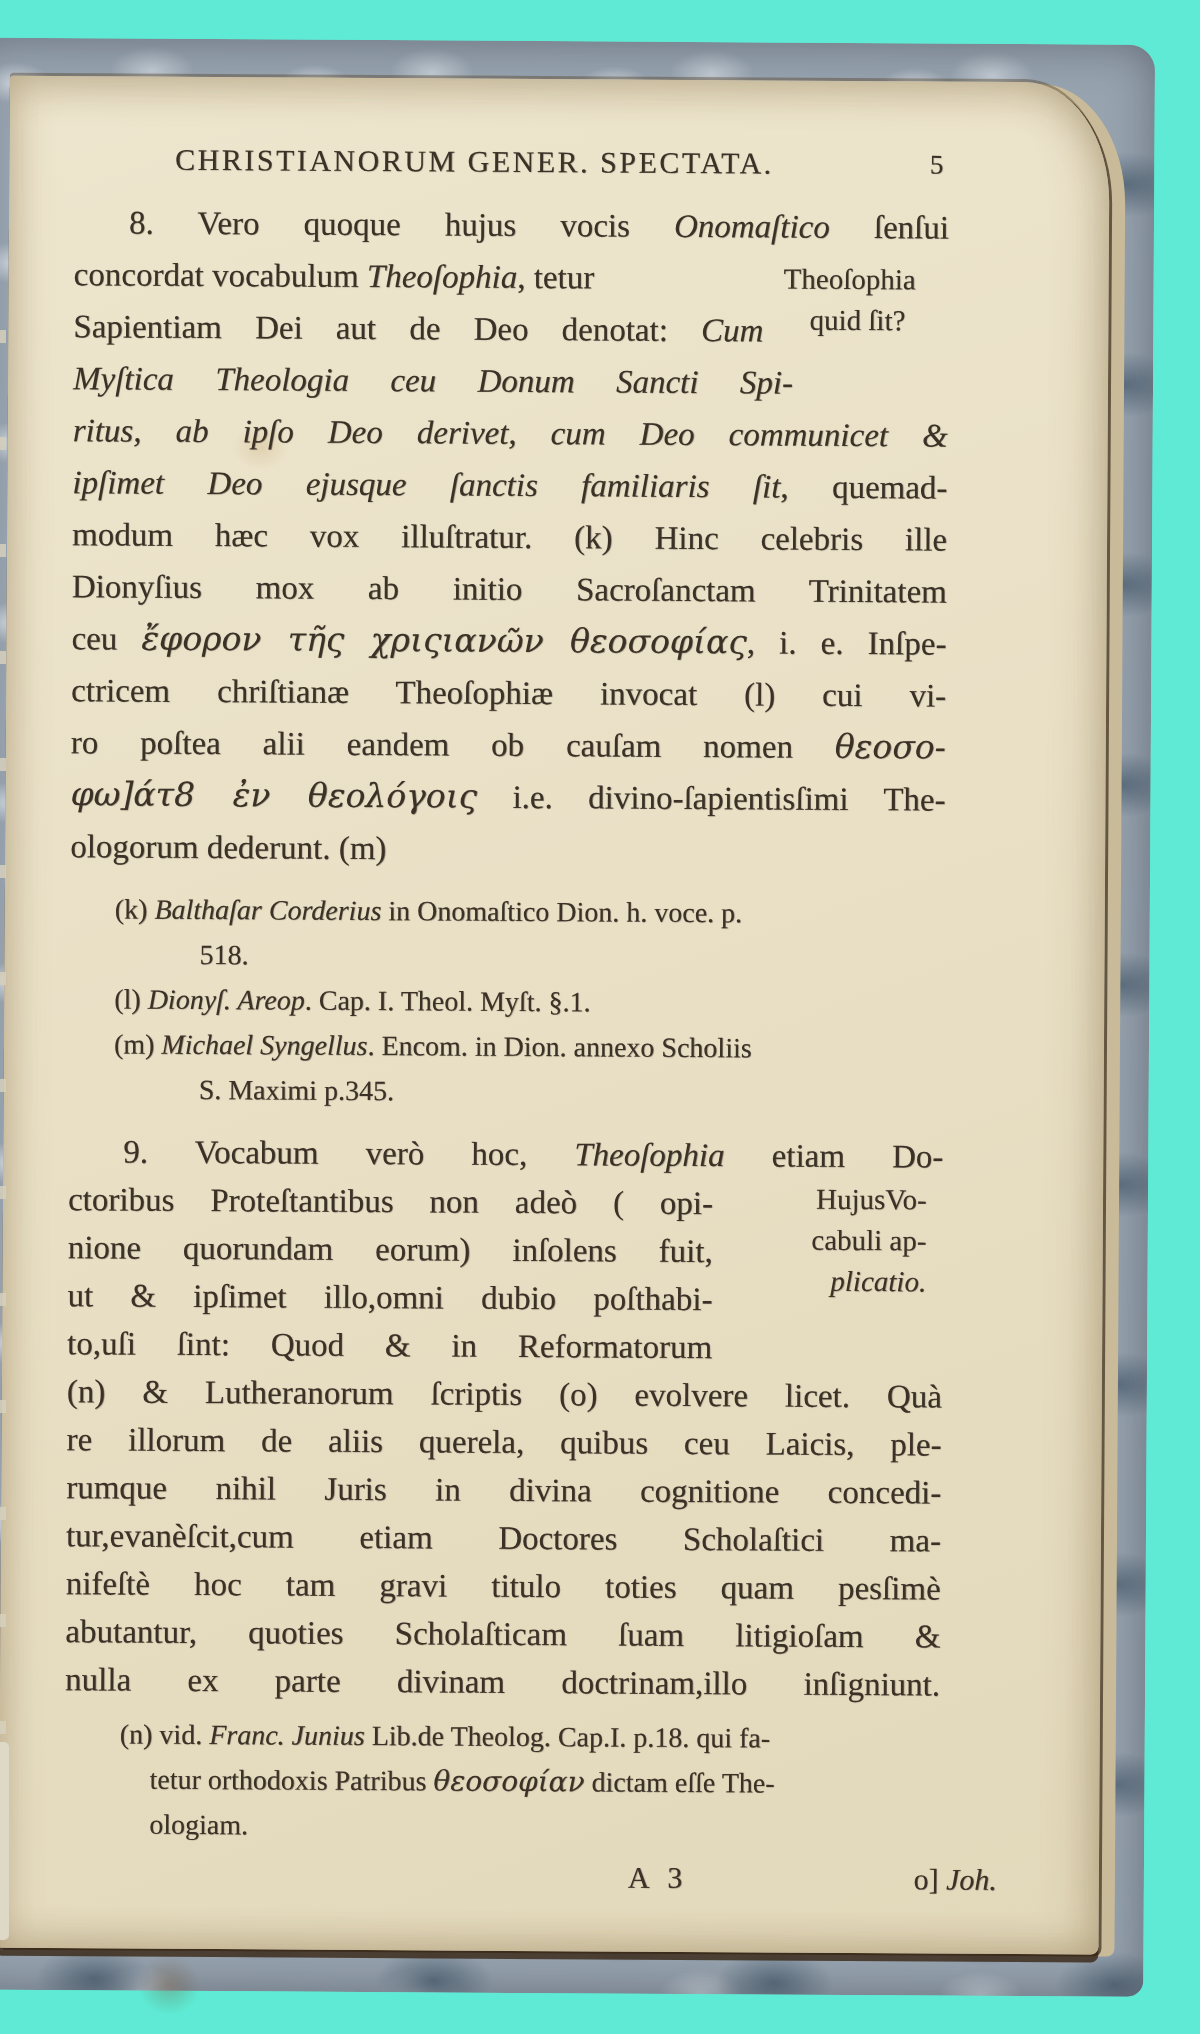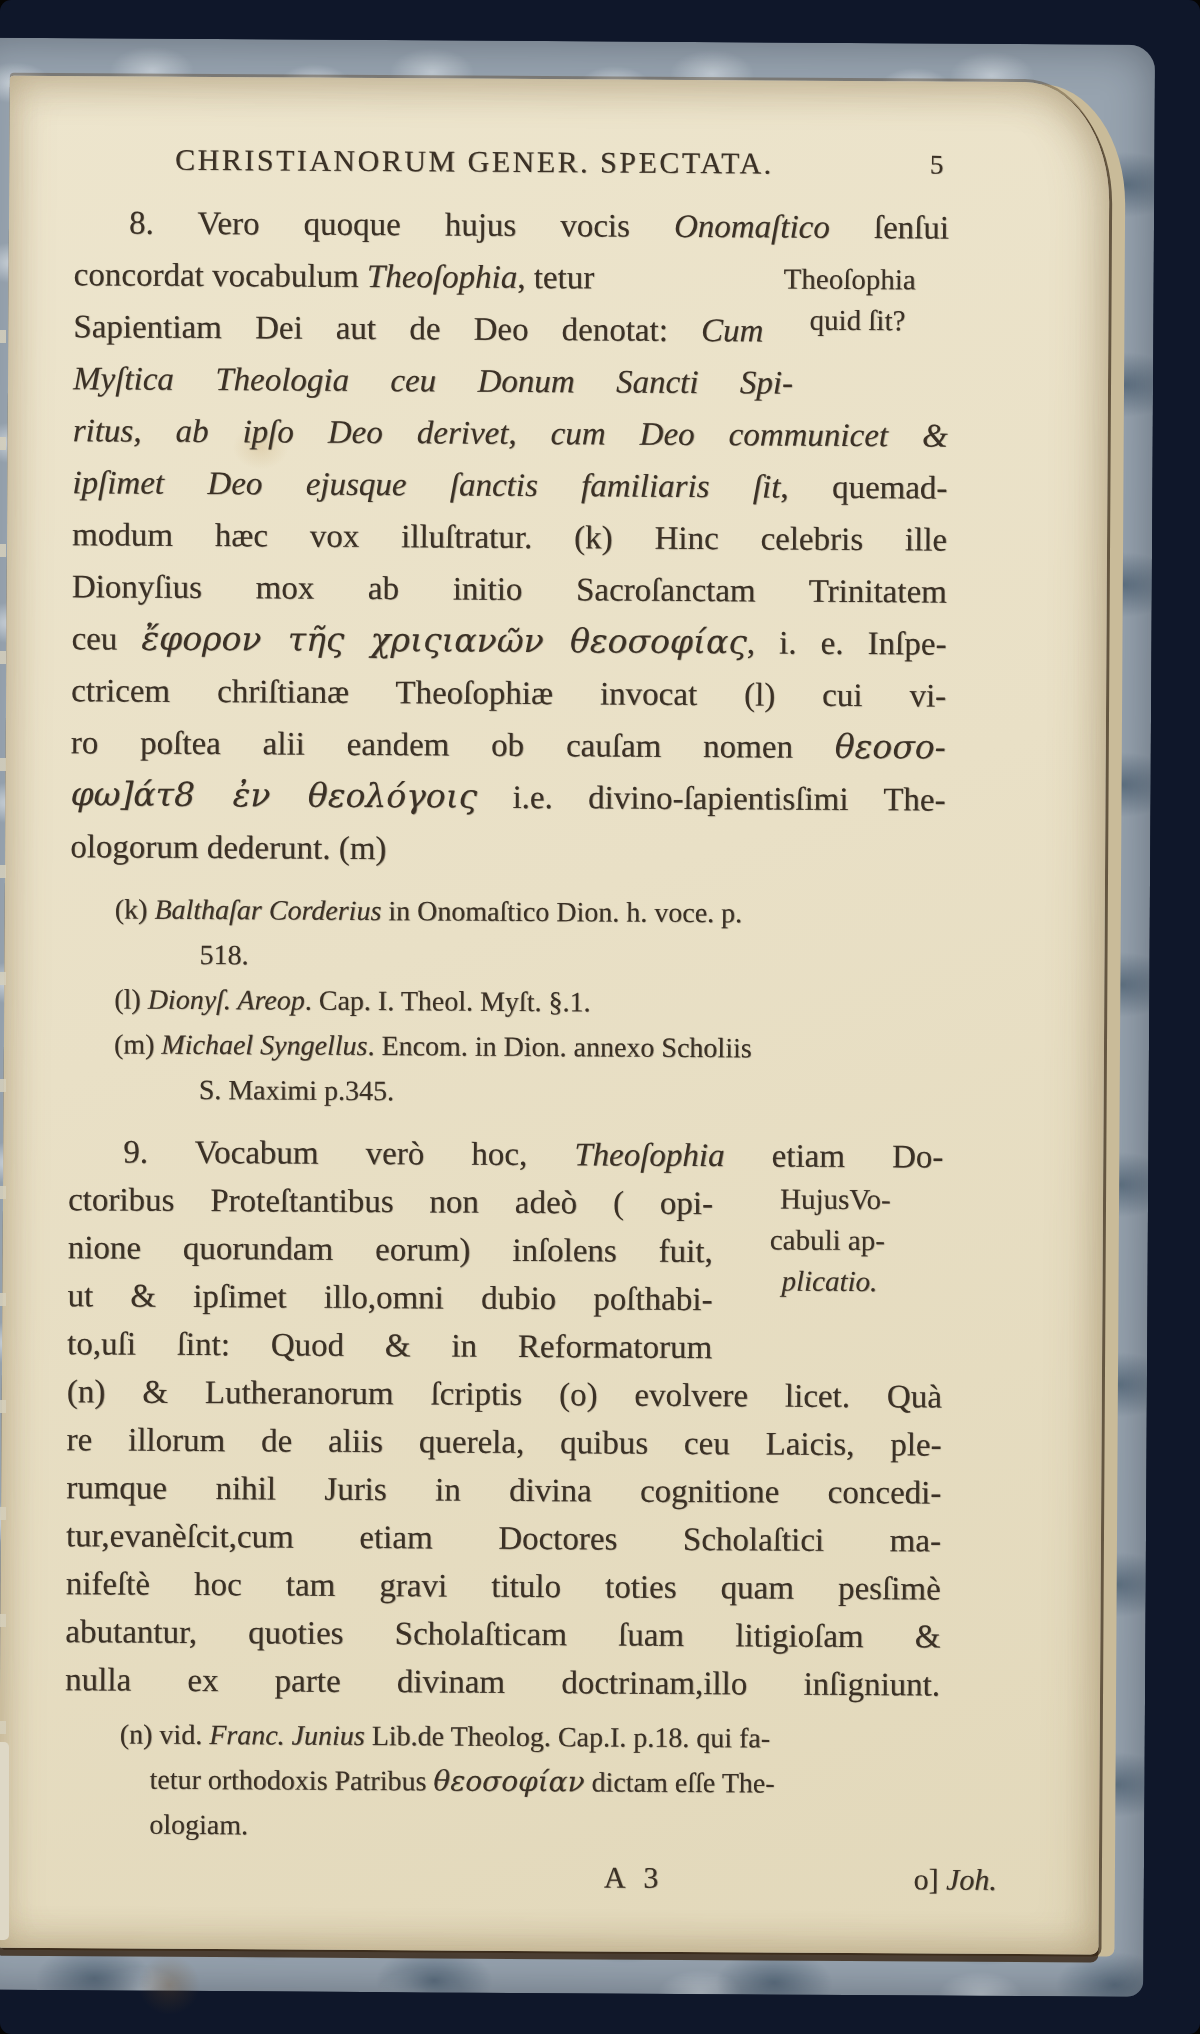--- a/index.html
+++ b/index.html
@@ -1,17 +1,17 @@
 <!DOCTYPE html>
 <html style="--ink: #3b3126;"><head>
 <meta charset="utf-8">
 <style>
   html,body { margin:0; padding:0; background:#060504; }
   .scan { position:relative; width:1200px; height:2034px; overflow:hidden;
-          background:#0f172a; font-family:"Liberation Serif", serif;border-radius:11px; }
+          background:#5eead4; font-family:"Liberation Serif", serif; }
   .book { position:absolute; inset:0; transform: rotate(0.35deg); transform-origin: 40px 60px; }
 
   
   .cover { position:absolute; left:-30px; top:38px; width:1185px; height:1952px;
     border-radius: 10px 26px 16px 10px;
     box-shadow: inset 0 0 46px rgba(18,24,34,.38);
     background:
       radial-gradient(60px 34px at 15% 25%, #ccd4db 0%, rgba(204,212,219,0) 60%),
       radial-gradient(90px 50px at 40% 70%, #5e7081 0%, rgba(94,112,129,0) 65%),
       radial-gradient(70px 40px at 65% 20%, #c2cbd3 0%, rgba(194,203,211,0) 60%),
@@ -72,25 +72,25 @@
   .fb { padding-left:130px; }
   .na { padding-left:55px; }
   .nb { padding-left:85px; }
 
   .seg-i { font-style:italic; }
   .seg-g { font-style:italic; font-family:"DejaVu Serif", serif; }
 
   .mnote { position:absolute; font-size:29px; line-height:41px;
     text-shadow: 0.6px 0.4px 0.8px rgba(59,49,38,.5); }
   .mn1 { left:775px; top:178px; }
-  .mn2 { left:767px; top:1098px; }
+  .mn2 { left:803px; top:1098px;text-align:right; }
   .pl10 { padding-left:10px; } .pl12 { padding-left:12px;font-style:italic; } .pl16 { padding-left:16px;text-align:center; }
 
   .sigrow { position:relative; margin-top:2px; height:52px; font-size:30px; line-height:52px; }
-  .sig { position:absolute; left:540px; letter-spacing:6px; }
+  .sig { position:absolute; left:564px; letter-spacing:6px; }
   .cw  { position:absolute; right:-58px; }
 </style>
 </head>
 <body>
 
 <div class="scan">
   <div class="book">
     <div class="cover"></div>
     <div class="page">
       <div class="stain stain1"></div>

